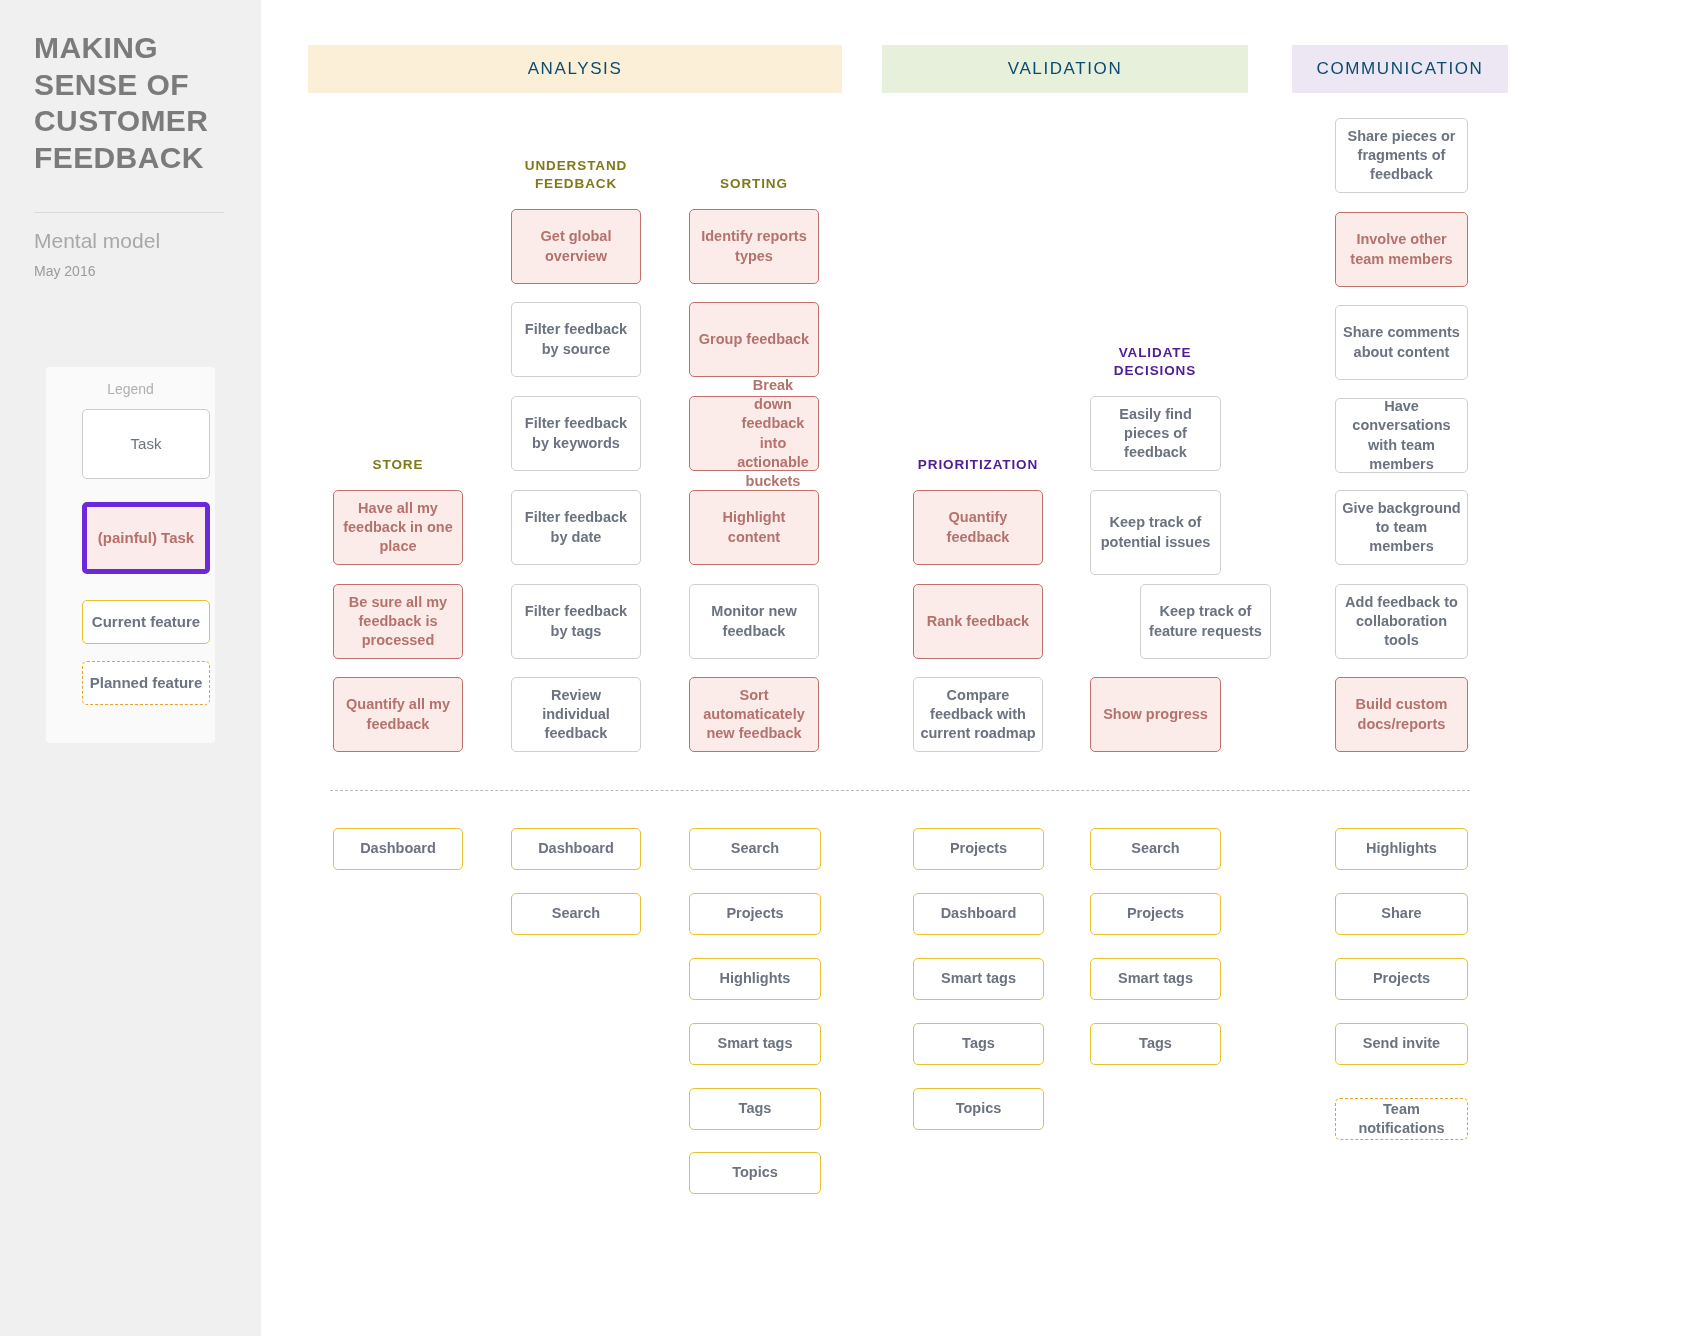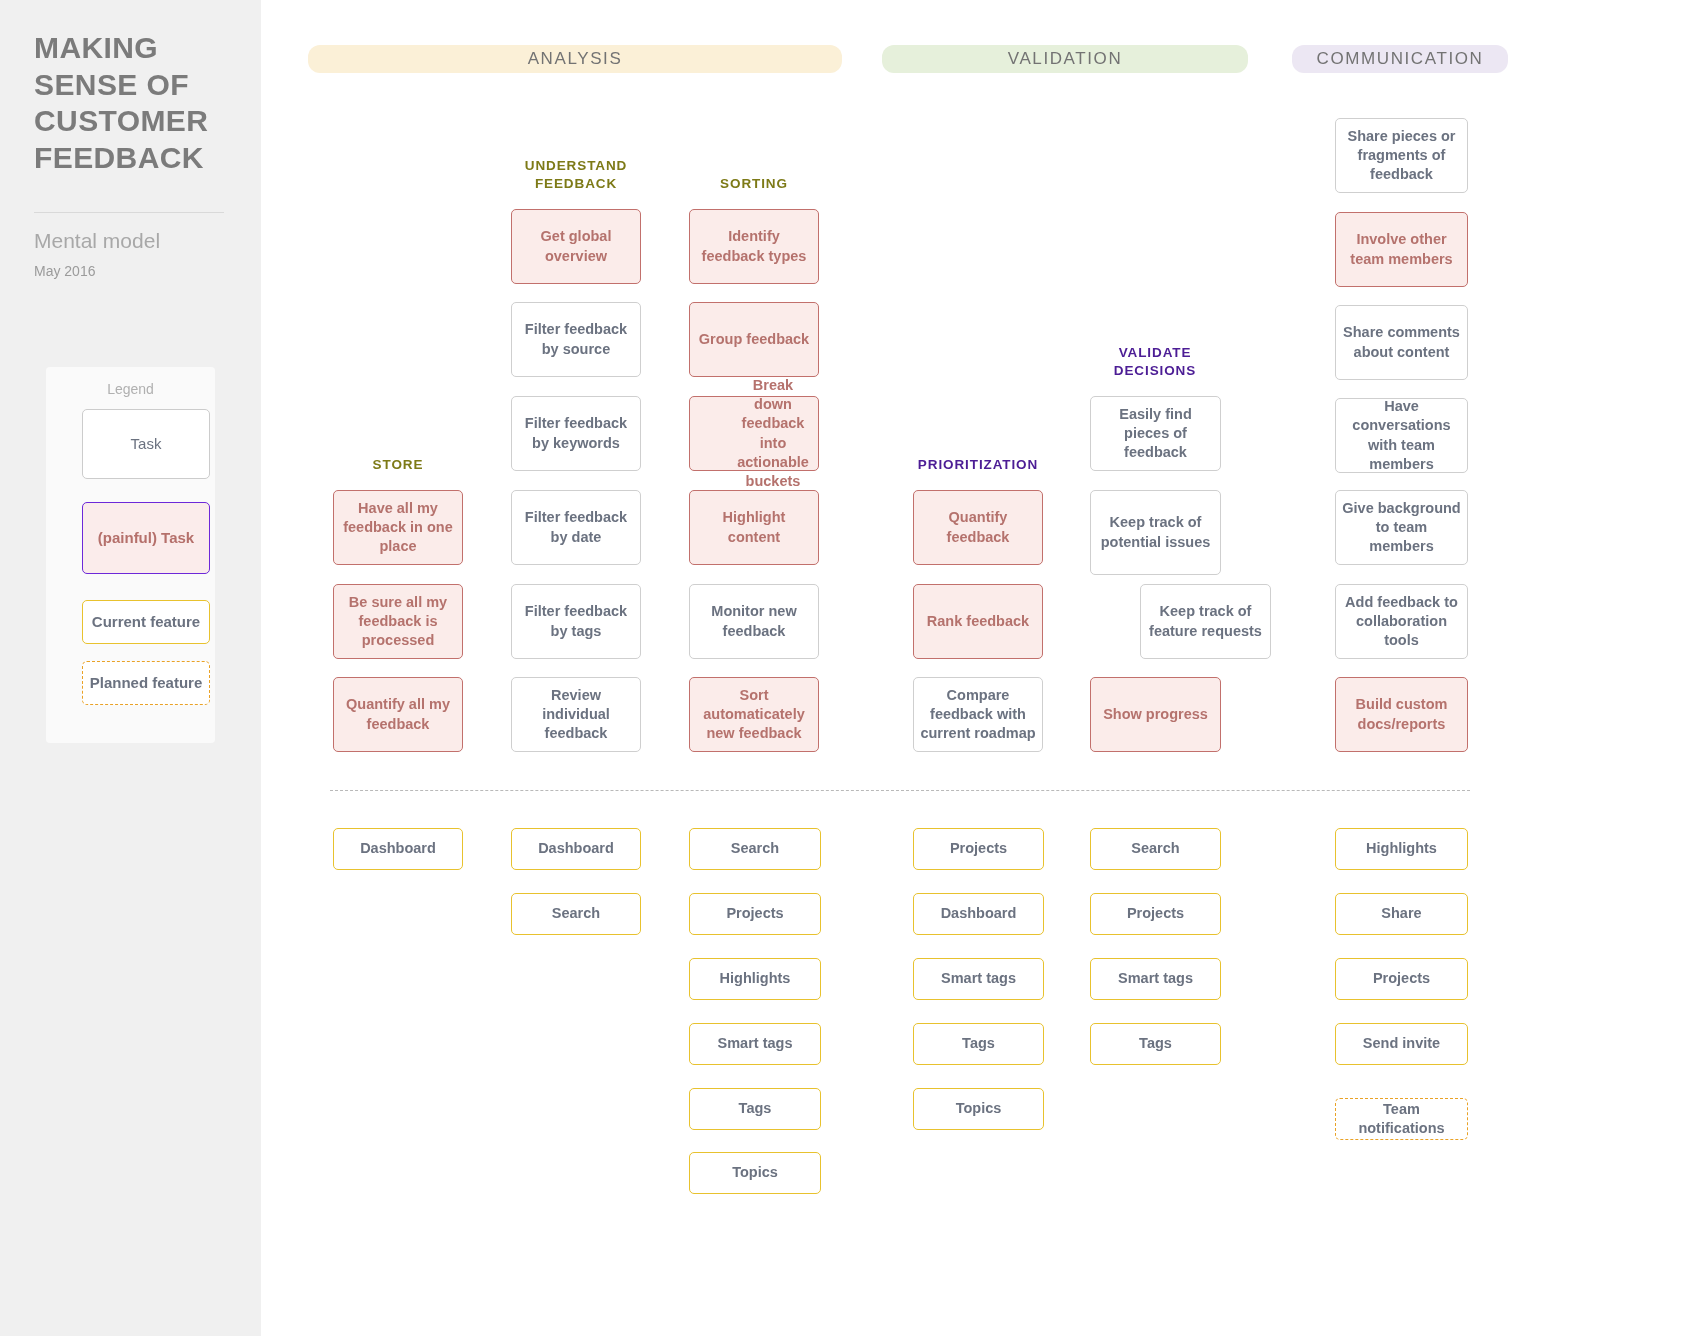--- a/index.html
+++ b/index.html
@@ -47,30 +47,30 @@
     position: absolute; left: 0; top: 14px; width: 100%;
     text-align: center; font-size: 14px; color: #b0b0b0;
   }
   .legend-item {
     position: absolute; left: 36px; width: 128px;
     display: flex; align-items: center; justify-content: center;
     text-align: center; line-height: 1.3;
     border-radius: 5px;
   }
   .lg-task   { top: 42px;  height: 70px; background:#ffffff; border:1px solid #cccccc; font-size:15px; color:#6b7280; }
-  .lg-pain   { top: 135px; height: 72px; background:#fbeceb; border:1px solid #6d28d9; font-size:15px; color:#b5706b; font-weight:bold; }
+  .lg-pain   { top: 135px; height: 72px; background:#fbeceb; border:5px solid #6d28d9; font-size:15px; color:#b5706b; font-weight:bold; }
   .lg-cur    { top: 233px; height: 44px; background:#ffffff; border:1px solid #e8c22e; font-size:15px; color:#6b7280; font-weight:bold;}
   .lg-plan   { top: 294px; height: 44px; background:#ffffff; border:1px dashed #e9a227; font-size:15px; color:#6b7280; font-weight:bold;}
 
   
   .hdr {
-    position: absolute; top: 45px; height: 28px;
-    border-radius: 12px;
+    position: absolute; top: 45px; height: 48px;
+    border-radius: 0;
     display: flex; align-items: center; justify-content: center;
-    font-size: 17px; letter-spacing: 1.6px; color: #737373;
+    font-size: 17px; letter-spacing: 1.6px; color: #0c4a6e;
   }
   .hdr-analysis      { left: 308px;  width: 534px; background: #fbf0d7; }
   .hdr-validation    { left: 882px;  width: 366px; background: #e6f0db; }
   .hdr-communication { left: 1292px; width: 216px; background: #ece7f3; }
 
   
   .grp {
     position: absolute; text-align: center;
     font-size: 13.5px; font-weight: bold; letter-spacing: 0.9px;
     line-height: 1.3; text-transform: uppercase;
@@ -147,21 +147,21 @@
 
   <div class="card pain" style="left:511px; top:209px; width:130px; height:75px;">Get global overview</div>
   <div class="card task" style="left:511px; top:302px; width:130px; height:75px;">Filter feedback by source</div>
   <div class="card task" style="left:511px; top:396px; width:130px; height:75px;">Filter feedback by keywords</div>
   <div class="card task" style="left:511px; top:490px; width:130px; height:75px;">Filter feedback by date</div>
   <div class="card task" style="left:511px; top:584px; width:130px; height:75px;">Filter feedback by tags</div>
   <div class="card task" style="left:511px; top:677px; width:130px; height:75px;">Review individual feedback</div>
   <div class="card feature" style="left:511px; top:828px; width:130px; height:42px;">Dashboard</div>
   <div class="card feature" style="left:511px; top:893px; width:130px; height:42px;">Search</div>
 
-  <div class="card pain" style="left:689px; top:209px; width:130px; height:75px;">Identify feedback types</div>
+  <div class="card pain" style="left:689px; top:209px; width:130px; height:75px;">Identify reports types</div>
   <div class="card pain" style="left:689px; top:302px; width:130px; height:75px;">Group feedback</div>
   <div class="card pain" style="left:689px; top:396px; width:130px; height:75px;padding-left:44px;">Break down feedback into actionable buckets</div>
   <div class="card pain" style="left:689px; top:490px; width:130px; height:75px;">Highlight content</div>
   <div class="card task" style="left:689px; top:584px; width:130px; height:75px;">Monitor new feedback</div>
   <div class="card pain" style="left:689px; top:677px; width:130px; height:75px;">Sort automaticately new feedback</div>
   <div class="card feature" style="left:689px; top:828px; width:132px; height:42px;">Search</div>
   <div class="card feature" style="left:689px; top:893px; width:132px; height:42px;">Projects</div>
   <div class="card feature" style="left:689px; top:958px; width:132px; height:42px;">Highlights</div>
   <div class="card feature" style="left:689px; top:1023px; width:132px; height:42px;">Smart tags</div>
   <div class="card feature" style="left:689px; top:1088px; width:132px; height:42px;">Tags</div>

